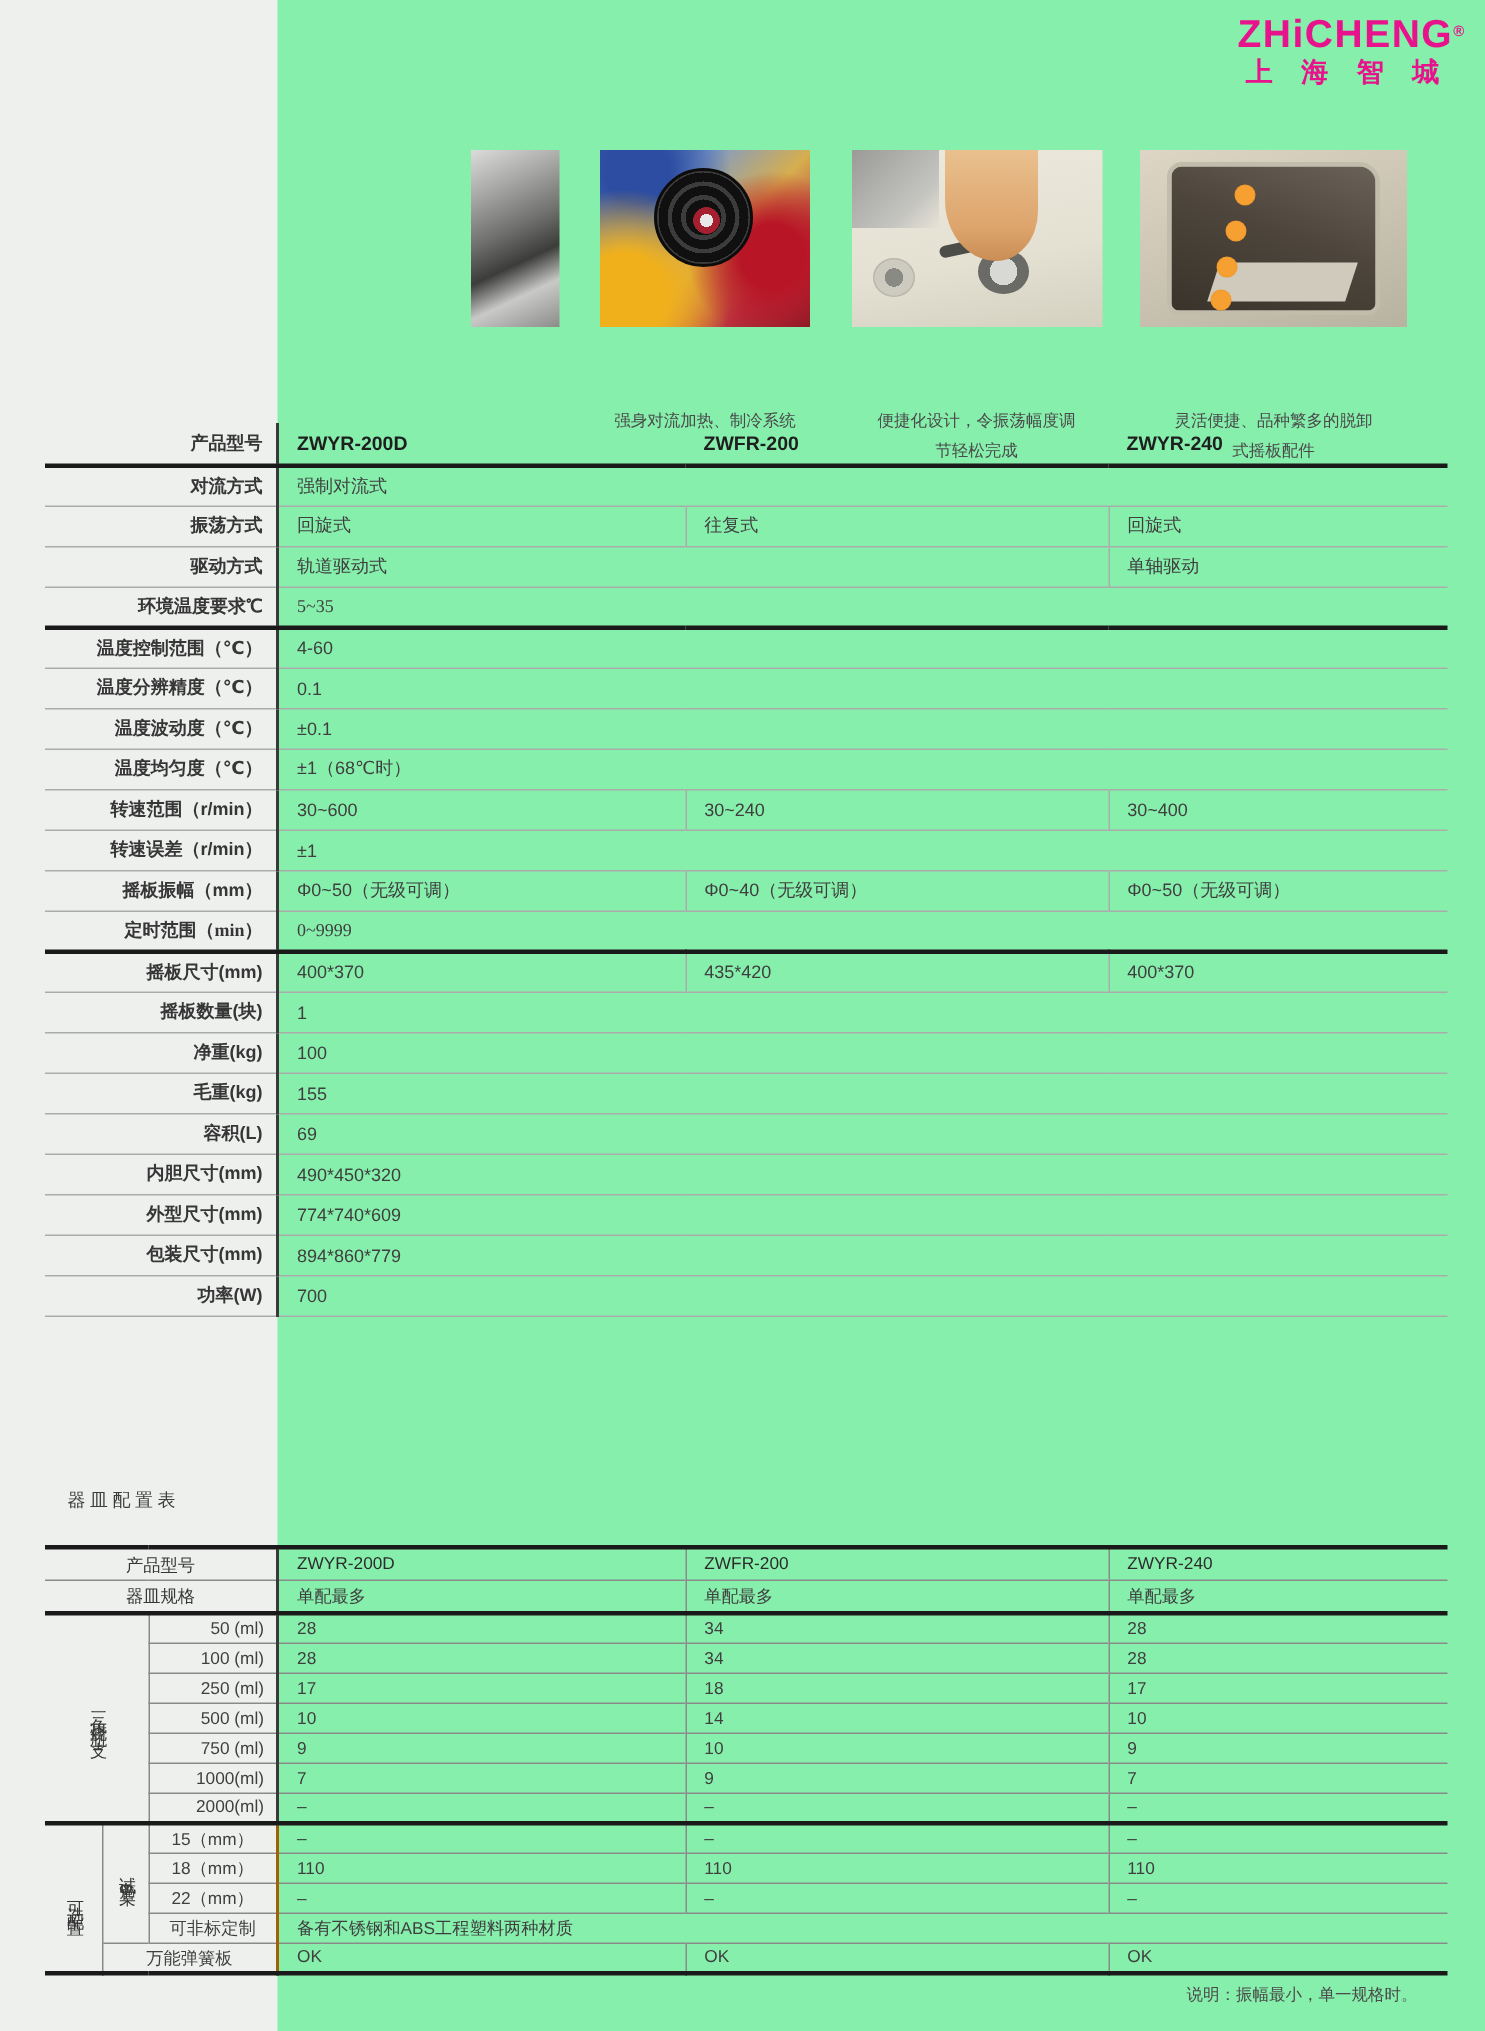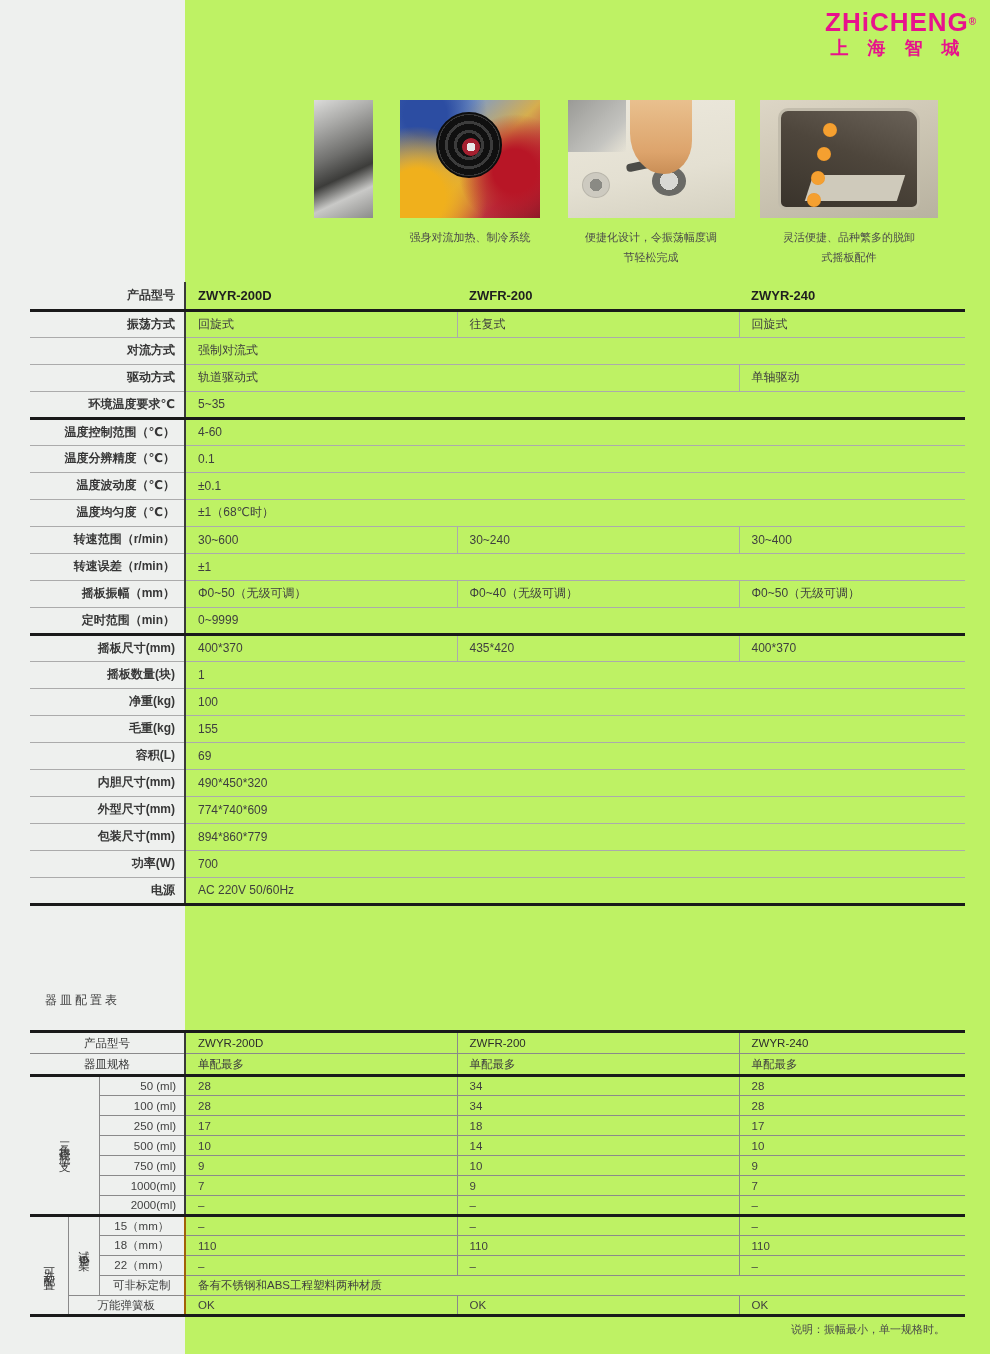--- a/index.html
+++ b/index.html
@@ -1,18 +1,18 @@
 <!DOCTYPE html>
 <html><head>
 <meta charset="utf-8">
 <style>
   * { margin:0; padding:0; box-sizing:border-box; }
   html,body { background:#ffffff; }
   body { font-family:"Liberation Sans","DejaVu Sans",sans-serif; }
-  .page { position:relative; width:990px; height:1354px; background:#bef264; overflow:hidden; margin:0 auto; }
+  .page { position:relative; width:990px; height:1354px; background:#86efac; overflow:hidden; margin:0 auto; }
 
   .left-strip { position:absolute; left:0; top:0; width:185px; height:1354px; background:#eef0ee; }
 
   
   .logo { position:absolute; top:8px; right:25px; width:140px; text-align:center; color:#e8128c; }
   .logo .brand { font-size:26px; font-weight:700; letter-spacing:1px; line-height:28px; white-space:nowrap; }
   .logo .reg { font-size:10px; vertical-align:top; }
   .logo .sub { font-size:18px; font-weight:700; letter-spacing:19px; margin-right:-19px; line-height:24px; white-space:nowrap; }
 
   
@@ -41,31 +41,31 @@
     background:radial-gradient(circle,#8a8a84 0 35%,#cdcac0 35% 100%); border:1px solid #b8b5aa; }
   .knob-stick { position:absolute; left:58px; top:60px; width:44px; height:8px; border-radius:4px;
     background:#4c4c48; transform:rotate(-12deg); }
   .photo4 { left:760px; width:178px; background:linear-gradient(160deg,#ddd6c6 0%,#cfc8b6 40%,#b8b2a0 100%); }
   .chamber { position:absolute; left:18px; top:8px; width:142px; height:102px; border-radius:10px 14px 8px 8px;
     background:linear-gradient(200deg,#6a6258 0%,#4e463c 45%,#39332b 100%); border:3px solid #c2bcac; }
   .rack { position:absolute; left:28px; bottom:6px; width:92px; height:26px; background:#cfcabb; transform:skewX(-18deg); }
   .cap { position:absolute; width:14px; height:14px; border-radius:50%; background:radial-gradient(circle,#f5a030 0 60%,#d87a10 100%); }
   .cap1 { left:42px; top:12px; } .cap2 { left:36px; top:36px; } .cap3 { left:30px; top:60px; } .cap4 { left:26px; top:82px; }
 
-  .caption { position:absolute; font-size:11px; color:#4a4a4a; line-height:20px; text-align:center; }
+  .caption { position:absolute; font-size:11px; color:#4a4a4a; line-height:20px; text-align:center;margin-top:44px; }
   .cap-conv { left:370px; top:227px; width:200px; }
   .cap-amp  { left:556px; top:227px; width:190px; }
   .cap-plate{ left:754px; top:227px; width:190px; }
 
   
   table { border-collapse:collapse; table-layout:fixed; }
   .spec { position:absolute; left:30px; top:282px; width:935px; font-size:12px; color:#3f3f3f; }
   .spec tr { border-bottom:1px solid #ababab; }
   .spec tr.head { border-bottom:3px solid #1a1a1a; }
-  .spec tr.thick { border-bottom:3px solid #1a1a1a; }
+  .spec tr.thick { border-bottom:3px solid #1a1a1a;font-family:Liberation Serif, serif; }
   .spec td { height:27px; vertical-align:middle; overflow:hidden; white-space:nowrap; }
   .spec td.lbl { text-align:right; padding-right:9px; font-weight:700; color:#363636; border-right:2px solid #3a3a3a; font-size:12px; }
   .spec td.val { padding-left:12px; }
   .spec td.vdiv { border-left:1px solid #ababab; }
   .spec tr.head td { height:28px; }
   .spec td.model { font-weight:700; color:#1f1f1f; font-size:13px; padding-left:12px; }
 
   
   .vessel-title { position:absolute; left:45px; top:992px; font-size:12px; letter-spacing:3px; color:#3d3d3d; }
   .vessel { position:absolute; left:30px; top:1030px; width:935px; font-size:11.5px; color:#3f3f3f;
@@ -139,30 +139,30 @@
         <col style="width:226px">
       </colgroup>
     <tbody>
         <tr class="head">
       <td class="lbl">产品型号</td>
       <td class="model">ZWYR-200D</td>
       <td class="model">ZWFR-200</td>
       <td class="model">ZWYR-240</td>
     </tr>
     <tr>
+          <td class="lbl">对流方式</td>
+          <td class="val" colspan="3">强制对流式</td>
+        </tr>
+    <tr>
           <td class="lbl">振荡方式</td>
           <td class="val">回旋式</td>
           <td class="val vdiv">往复式</td>
           <td class="val vdiv">回旋式</td>
         </tr>
     <tr>
-          <td class="lbl">对流方式</td>
-          <td class="val" colspan="3">强制对流式</td>
-        </tr>
-    <tr>
           <td class="lbl">驱动方式</td>
           <td class="val" colspan="2">轨道驱动式</td>
           <td class="val vdiv">单轴驱动</td>
         </tr>
     <tr class="thick">
           <td class="lbl">环境温度要求℃</td>
           <td class="val" colspan="3">5~35</td>
         </tr>
     <tr>
           <td class="lbl">温度控制范围（℃）</td>
@@ -230,24 +230,20 @@
           <td class="lbl">外型尺寸(mm)</td>
           <td class="val" colspan="3">774*740*609</td>
         </tr>
     <tr>
           <td class="lbl">包装尺寸(mm)</td>
           <td class="val" colspan="3">894*860*779</td>
         </tr>
     <tr>
           <td class="lbl">功率(W)</td>
           <td class="val" colspan="3">700</td>
-        </tr>
-    <tr class="thick">
-          <td class="lbl">电源</td>
-          <td class="val" colspan="3">AC 220V 50/60Hz</td>
         </tr>
   </tbody>
     </table>
 
   <div class="vessel-title">器皿配置表</div>
 
   <table class="vessel">
     <colgroup>
         <col style="width:38px">
         <col style="width:31px">

